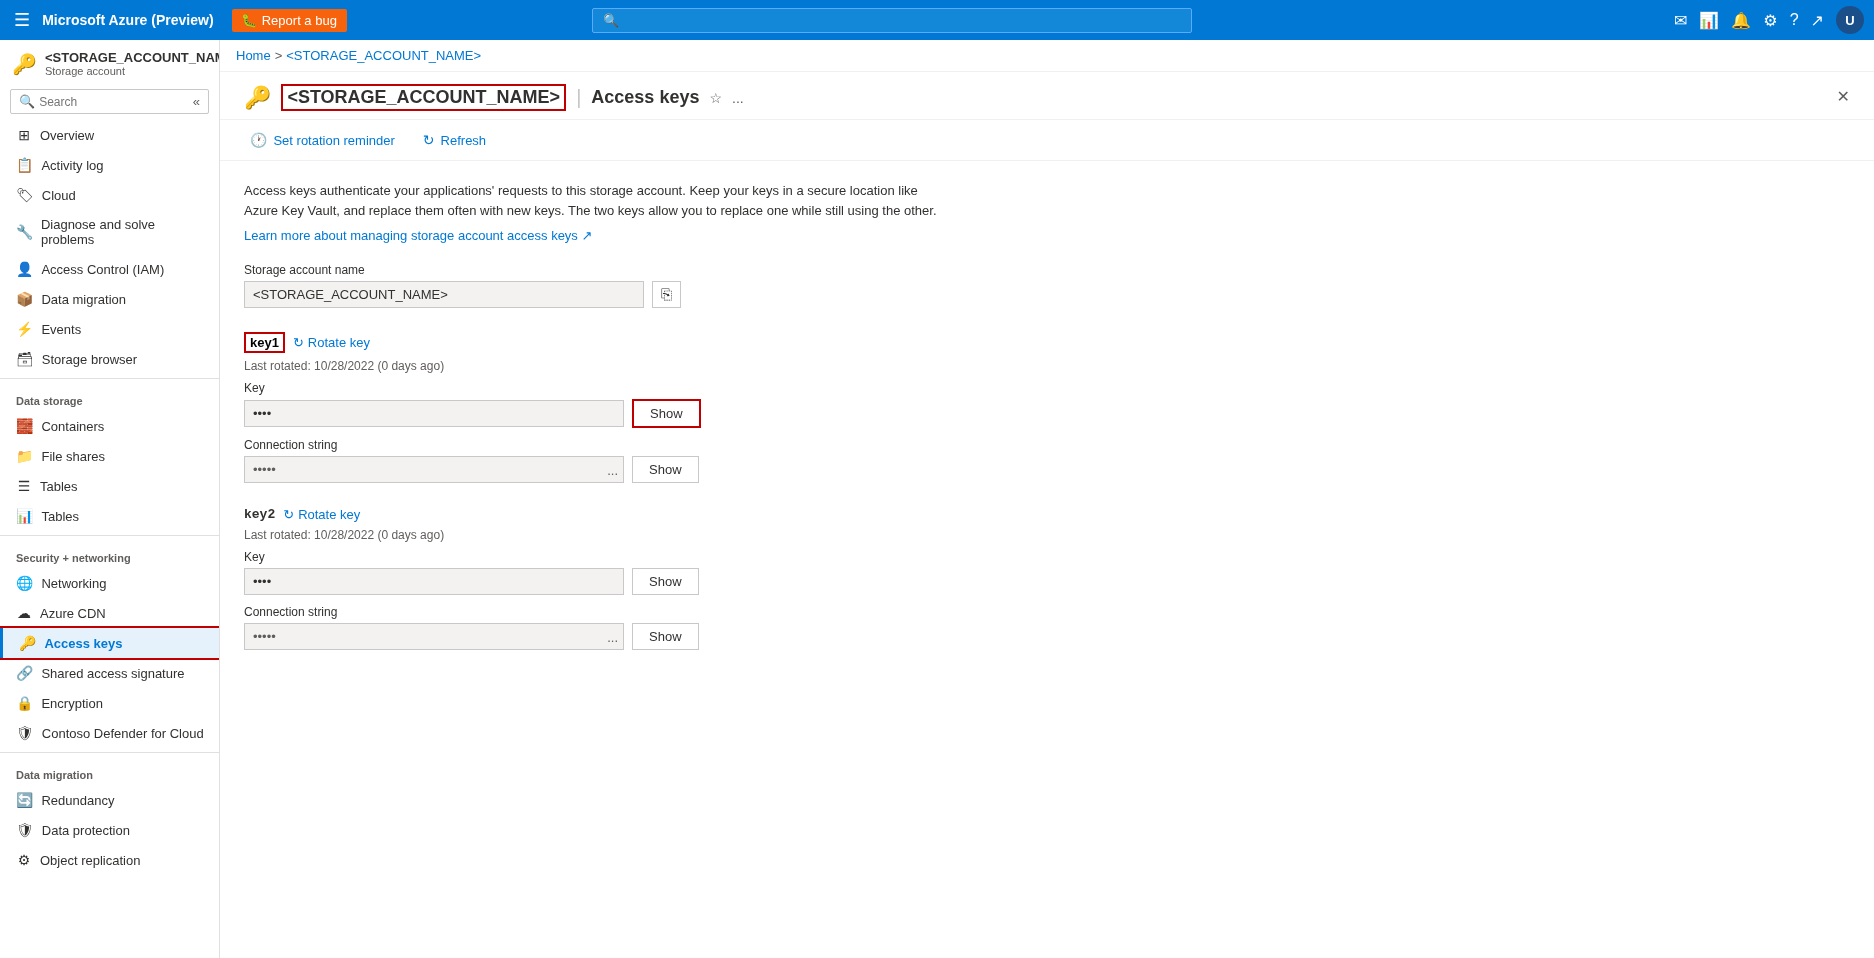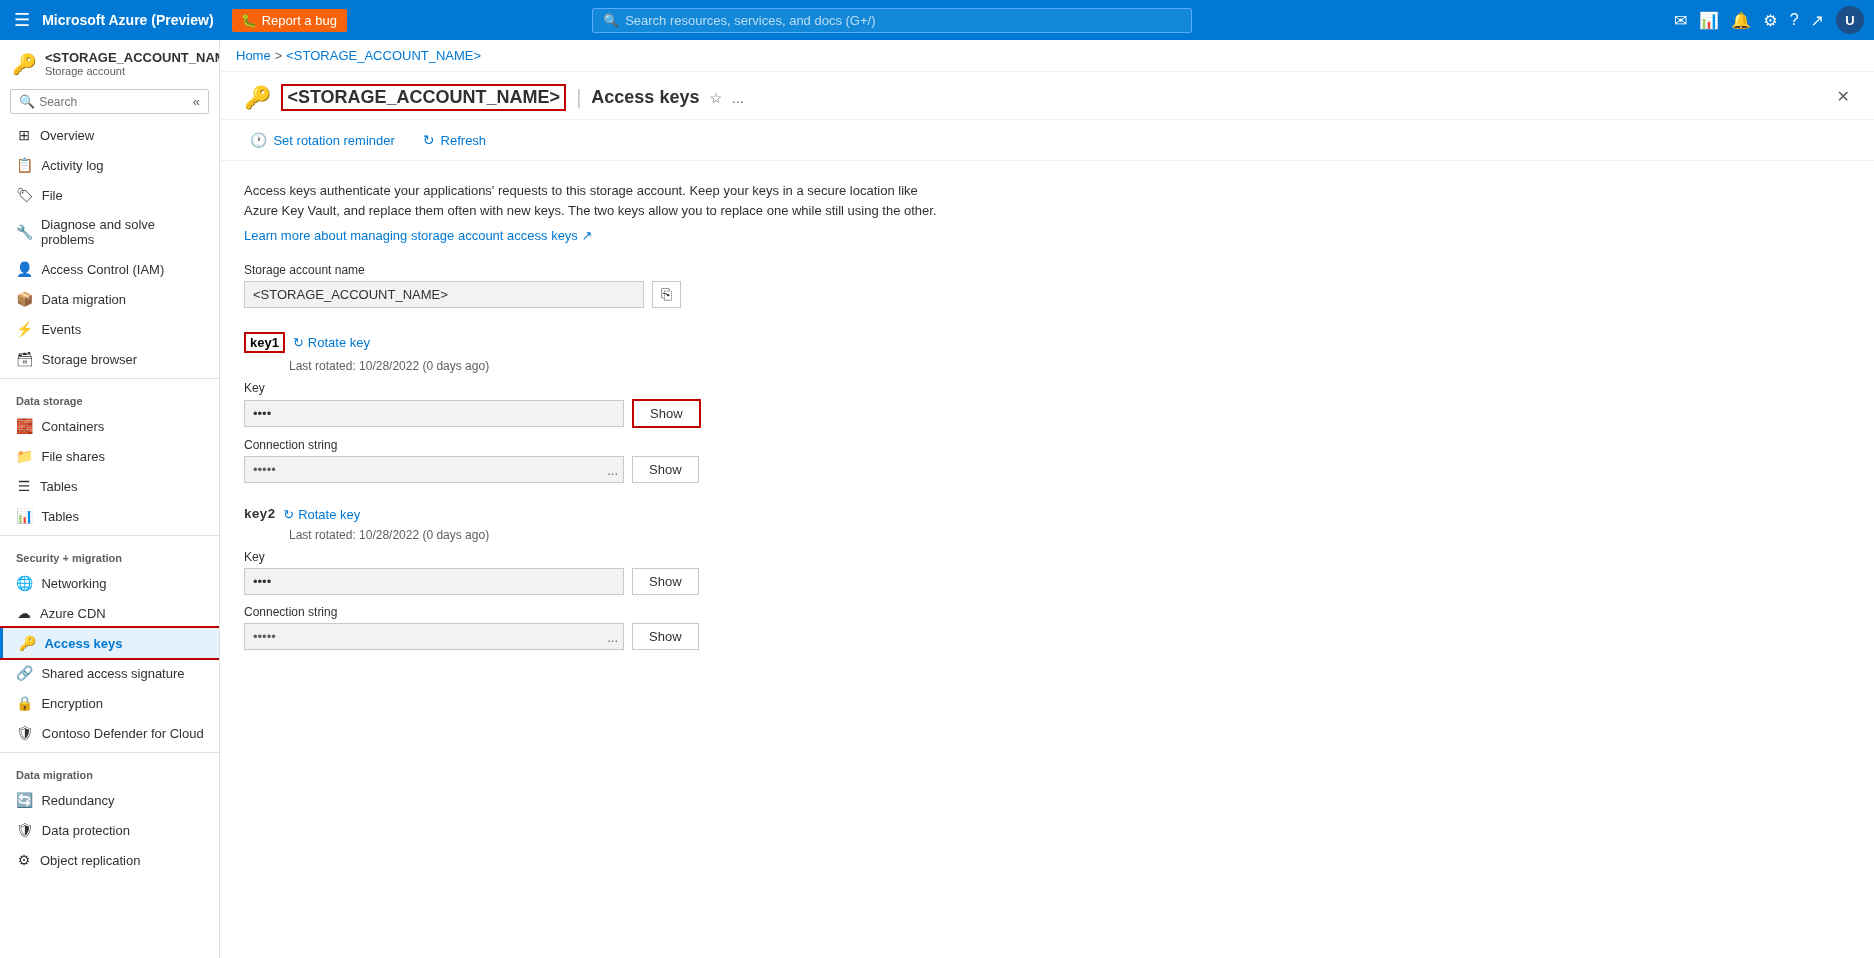--- a/index.html
+++ b/index.html
@@ -277,21 +277,20 @@
       color: #0078d4;
       font-size: 12px;
       background: none;
       border: none;
     }
     .last-rotated {
       font-size: 12px;
       color: #605e5c;
       margin-bottom: 8px;
       margin-top: 4px;
-      margin-left: 45px;
     }
     .show-btn {
       background: white;
       border: 1px solid #c8c8c8;
       padding: 5px 16px;
       cursor: pointer;
       font-size: 13px;
       color: #323130;
     }
     .show-btn-highlighted {
@@ -329,21 +328,20 @@
 
 <div class="topbar">
   <span class="topbar-hamburger">☰</span>
   <span class="topbar-logo">Microsoft Azure (Preview)</span>
   <button class="topbar-bug-btn">
     <span>🐛</span>
     <span>Report a bug</span>
   </button>
   <div class="topbar-search">
     <span>🔍</span>
-    <input type="text" placeholder="Search resources, services, and docs (G+/)" style="">
   </div>
   <div class="topbar-icons">
     <span class="topbar-icon">✉</span>
     <span class="topbar-icon">📊</span>
     <span class="topbar-icon">🔔</span>
     <span class="topbar-icon">⚙</span>
     <span class="topbar-icon">?</span>
     <span class="topbar-icon">↗</span>
     <div class="topbar-avatar">U</div>
   </div>
@@ -369,21 +367,21 @@
     <div class="sidebar-nav-item">
       <span class="nav-icon">⊞</span>
       <span>Overview</span>
     </div>
     <div class="sidebar-nav-item">
       <span class="nav-icon">📋</span>
       <span>Activity log</span>
     </div>
     <div class="sidebar-nav-item">
       <span class="nav-icon">🏷</span>
-      <span>File</span>
+      <span>Cloud</span>
     </div>
     <div class="sidebar-nav-item">
       <span class="nav-icon">🔧</span>
       <span>Diagnose and solve problems</span>
     </div>
     <div class="sidebar-nav-item">
       <span class="nav-icon">👤</span>
       <span>Access Control (IAM)</span>
     </div>
     <div class="sidebar-nav-item">
@@ -413,21 +411,21 @@
     <div class="sidebar-nav-item">
       <span class="nav-icon">☰</span>
       <span>Tables</span>
     </div>
     <div class="sidebar-nav-item">
       <span class="nav-icon">📊</span>
       <span>Tables</span>
     </div>
 
     <hr class="sidebar-divider">
-    <div class="sidebar-section-label">Security + migration</div>
+    <div class="sidebar-section-label">Security + networking</div>
 
     <div class="sidebar-nav-item">
       <span class="nav-icon">🌐</span>
       <span>Networking</span>
     </div>
     <div class="sidebar-nav-item">
       <span class="nav-icon">☁</span>
       <span>Azure CDN</span>
     </div>
     <div class="sidebar-nav-item active active-box" style="border-left: 3px solid #0078d4; background: #e5f2fb; outline: 2px solid #c00000;">

